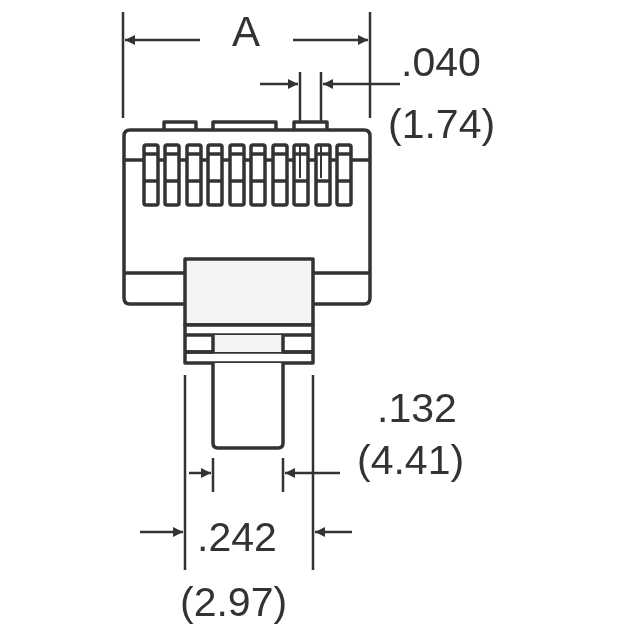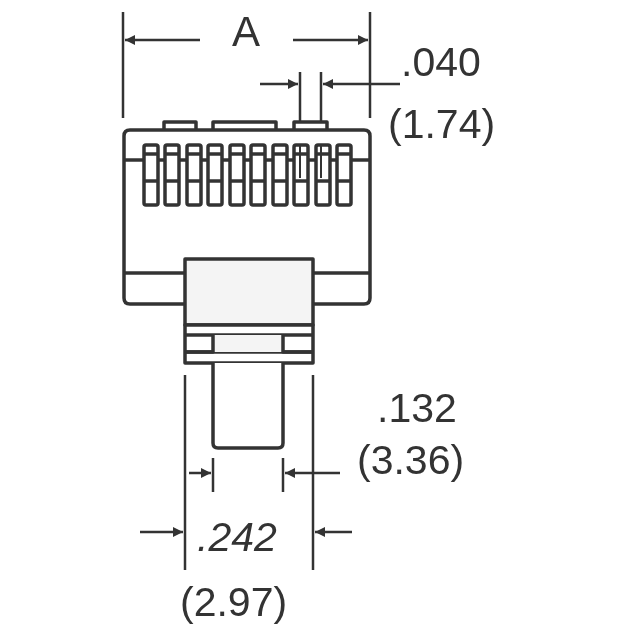--- a/index.html
+++ b/index.html
@@ -151,16 +151,16 @@
     <line x1="352" y1="532" x2="315" y2="532" marker-end="url(#arrow)"></line>
   </g>
 </svg>
 
 <div class="dim-text" style="left:232px; top:11px; font-size:42px;">A</div>
 
 <div class="dim-text" style="left:401px; top:42px;">.040</div>
 <div class="dim-text" style="left:388px; top:104px;">(1.74)</div>
 
 <div class="dim-text" style="left:377px; top:388px;">.132</div>
-<div class="dim-text" style="left:357px; top:440px;">(3.36)</div>
+<div class="dim-text" style="left:357px; top:440px;">(4.41)</div>
 
-<div class="dim-text" style="left:197px; top:517px;font-style:italic;">.242</div>
+<div class="dim-text" style="left:197px; top:517px;">.242</div>
 <div class="dim-text" style="left:180px; top:582px;">(2.97)</div>
 
 </body></html>

